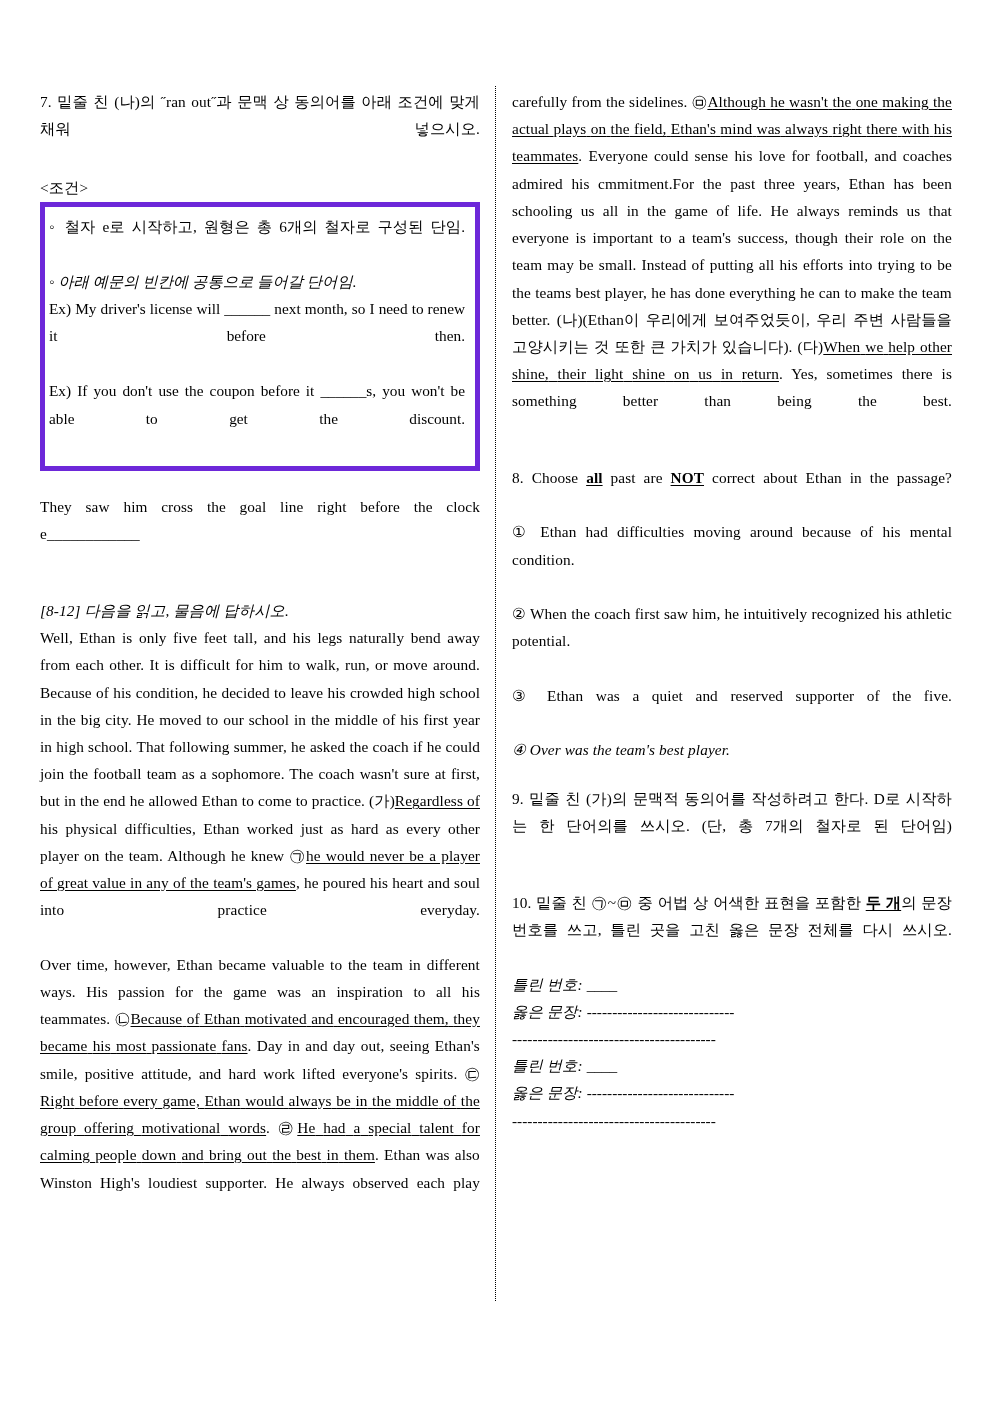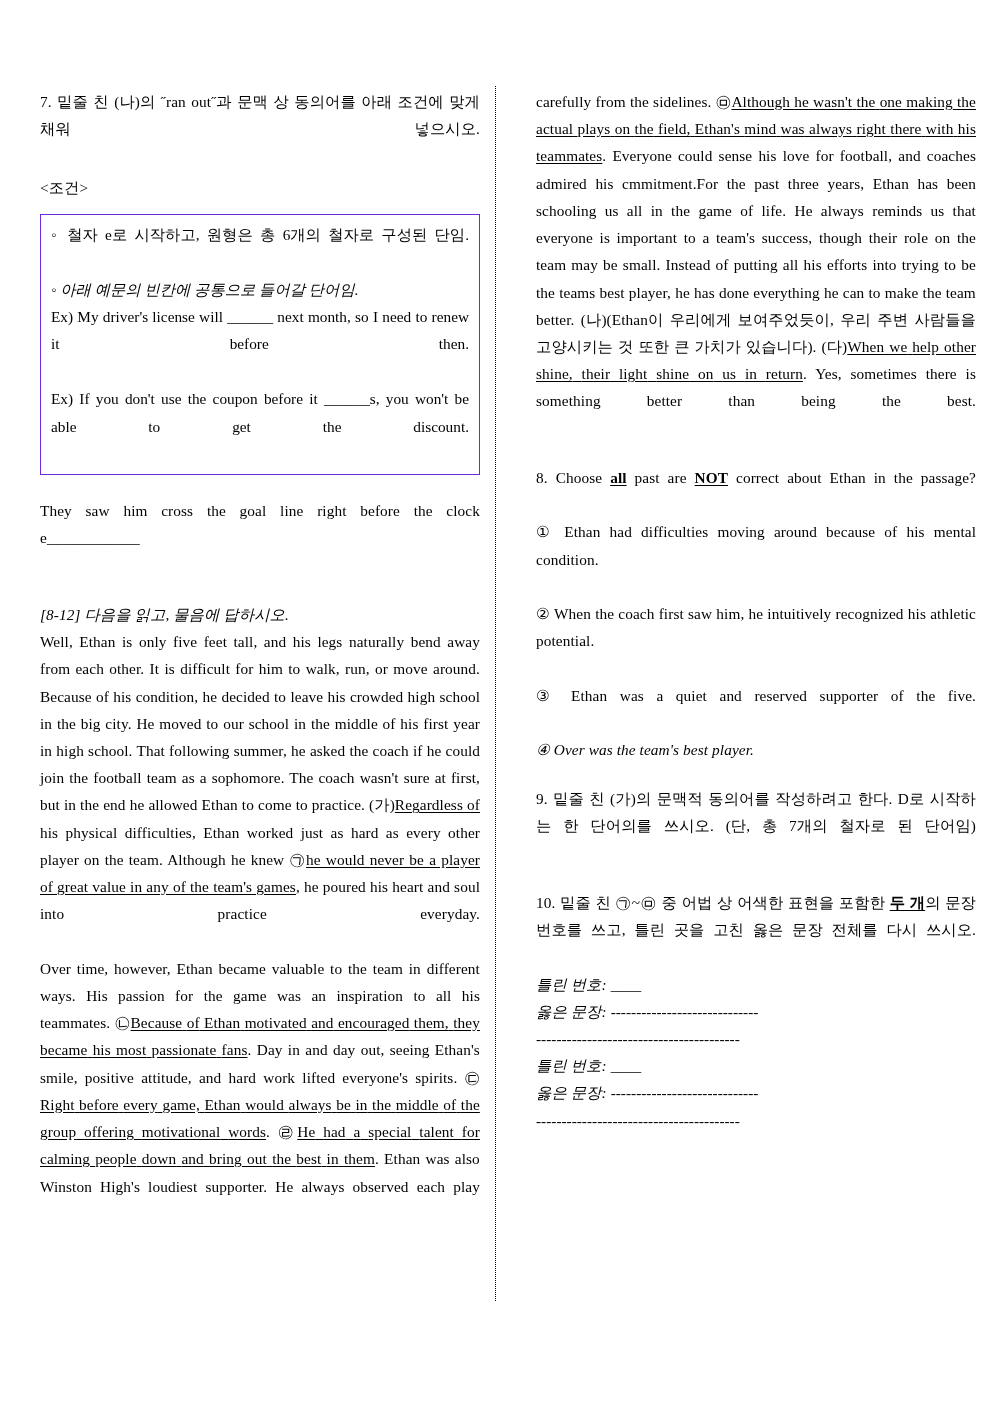--- a/index.html
+++ b/index.html
@@ -23,21 +23,21 @@
   .columns {
     display: flex;
     align-items: flex-start;
     height: 100%;
   }
   .col {
     width: 440px;
     flex: 0 0 440px;
   }
   .col-left { padding-right: 0; }
-  .col-right { margin-left: 56px; }
+  .col-right { margin-left: 32px; }
 
   .divider {
     position: absolute;
     left: 495px;
     top: 86px;
     width: 0;
     height: 1215px;
     border-left: 1px dotted #000;
   }
 
@@ -56,23 +56,23 @@
     width: 100%;
   }
   .nojust { text-align: left; font-style: italic; }
 
   .qhead { margin-top: 0; }
 
   .center { text-align: center; }
   .center::after { content: none; }
 
   .condbox {
-    border: 1px solid #6d28d9;
-    padding: 6px 10px 7px 10px;
-    margin-top: 13px;
+    border: 5px solid #6d28d9;
+    padding: 6px 10px 7px 4px;
+    margin-top: 1px;
     box-sizing: border-box;
   }
   .condbox .cline {
     font-size: 15.3px;
     line-height: 1.79;
   }
   .gap-md { height: 22px; }
 
   u, .u { text-decoration: underline; text-underline-offset: 2px; }
   .bu { font-weight: bold; text-decoration: underline; text-underline-offset: 2px; }

